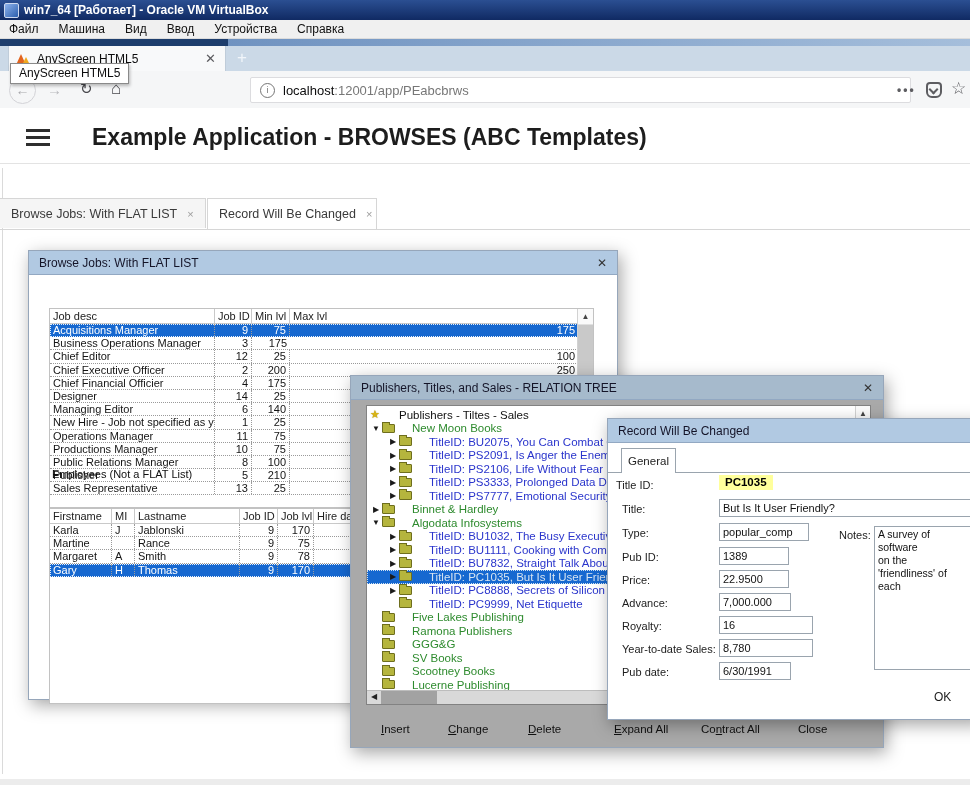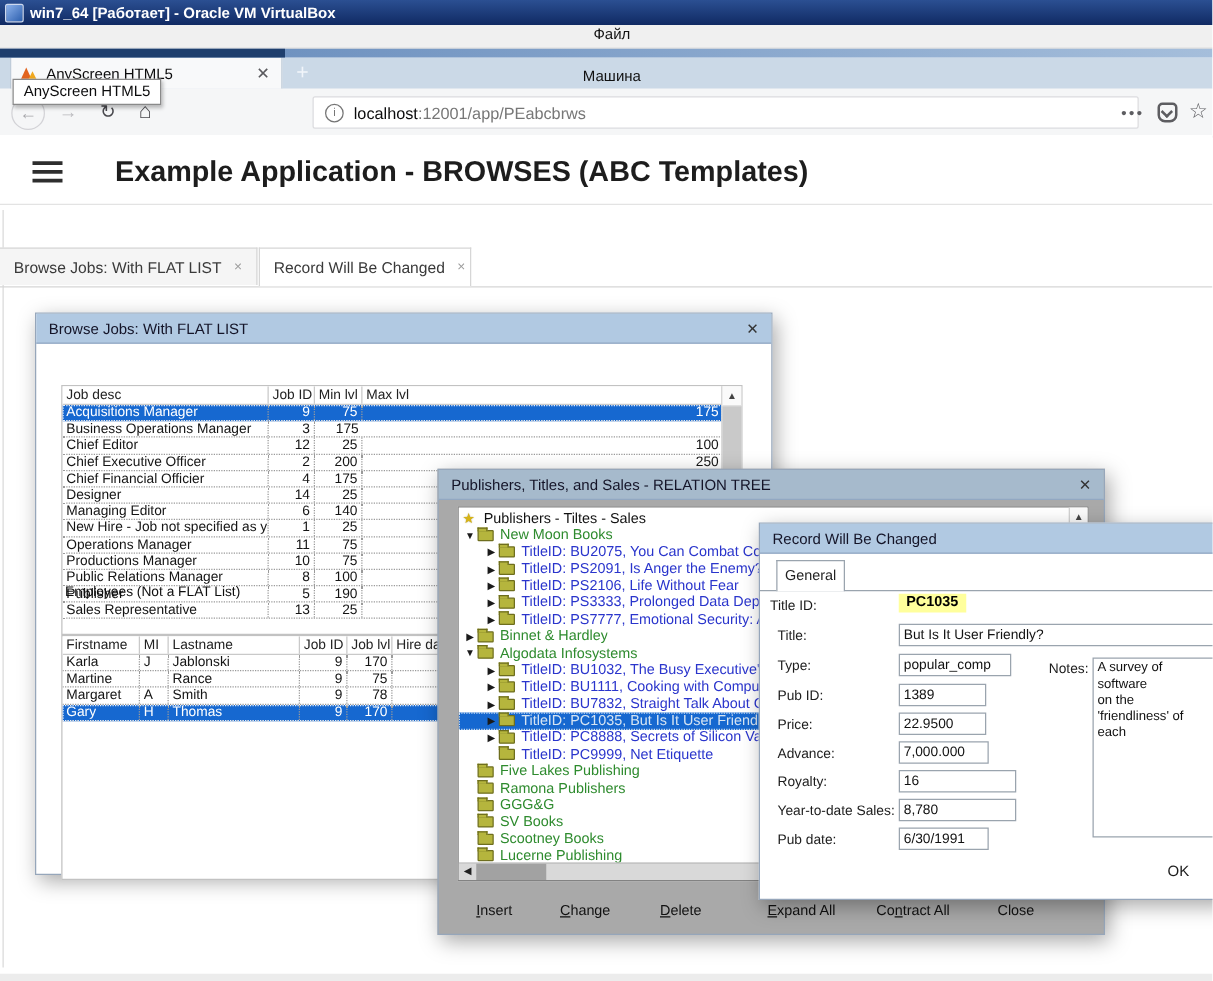--- a/index.html
+++ b/index.html
@@ -5,21 +5,21 @@
   html,body{margin:0;padding:0;}
   body{width:970px;height:785px;position:relative;overflow:hidden;background:#fff;
        font-family:"Liberation Sans",sans-serif;-webkit-font-smoothing:antialiased;}
   
   .vbox-titlebar{height:20px;background:linear-gradient(180deg,#2d5397,#12往,#102a63);
       background:linear-gradient(180deg,#2b4f92,#102a63);display:flex;align-items:center;padding-left:4px;}
   .vbox-icon{width:13px;height:13px;border-radius:2px;background:linear-gradient(135deg,#8db2ec,#2c5fae);
       border:1px solid #cdd9ef;margin-right:5px;flex:none;}
   .vbox-title{color:#fff;font-weight:bold;font-size:12px;white-space:nowrap;}
   .vbox-menubar{height:18px;background:#f0f0f0;border-bottom:1px solid #dcdcdc;display:flex;
-      align-items:center;gap:20px;padding-left:9px;font-size:12px;color:#111;flex-direction:column;}
+      align-items:center;gap:20px;padding-left:9px;font-size:12px;color:#111;}
   .vbox-menubar span{cursor:default;}
   
   .ff-strip{height:7px;background:linear-gradient(90deg,#62,#9);
       background:linear-gradient(90deg,#5f85b8,#a5bedb);position:relative;}
   .ff-strip-left{position:absolute;left:0;top:0;width:228px;height:100%;background:#1e3e6d;}
   .ff-tabbar{height:25px;background:#cbd9e7;display:flex;align-items:stretch;}
   .ff-tab{width:202px;margin-left:8px;background:#f8f9fa;border-left:1px solid #bfccd9;
       border-right:1px solid #bfccd9;display:flex;align-items:center;padding:0 7px;font-size:12px;color:#0c0c0d;}
   .ff-tab-label{flex:1;white-space:nowrap;overflow:hidden;}
   .ff-tab-close{color:#5a5a5e;font-size:13px;padding:0 2px;}
@@ -100,21 +100,21 @@
   .tree{position:absolute;left:15px;top:29px;width:505px;height:300px;background:#fff;
       border:1px solid #828282;overflow:hidden;box-sizing:border-box;}
   .tree-rows{position:absolute;left:0;top:2px;right:14px;bottom:13px;overflow:hidden;}
   .tree-row{height:13.5px;display:flex;align-items:center;font-size:11.5px;white-space:nowrap;}
   .tw{width:12px;font-size:8px;color:#1a1a1a;text-align:center;flex:none;}
   .folder-ic{width:13px;height:9px;background:#b5b53d;border:1px solid #6e6e1e;border-radius:1px;
       position:relative;margin-right:5px;flex:none;box-sizing:border-box;}
   .folder-ic:before{content:"";position:absolute;top:-3px;left:-1px;width:6px;height:2px;background:#b5b53d;
       border:1px solid #6e6e1e;border-bottom:none;}
   .star-ic{color:#d8b416;font-size:11px;width:13px;flex:none;margin-right:4px;text-shadow:0 0 1px #8a7a10;}
-  .tl{overflow:hidden;}
+  .tl{overflow:hidden;margin-left:12px;}
   .c-green{color:var(--tree_green,#2e8b2e);}
   .c-blue{color:var(--tree_blue,#2a35cc);}
   .c-black{color:#111;}
   .tree-row.sel{background:var(--selection,#1668d0);outline:1px dotted #cfe0f0;outline-offset:-1px;}
   .tree-row.sel .tl{color:#d6e4f2;}
   .tree .vscroll{width:14px;bottom:13px;}
   .hscroll{position:absolute;left:0;bottom:0;height:13px;right:13px;background:#d9d9d9;
       border-top:1px solid #bdbdbd;display:flex;align-items:stretch;}
   .hs-btn{width:14px;color:#222;font-size:8px;line-height:12px;text-align:center;background:#d9d9d9;}
   .hs-thumb{width:56px;background:#a2a2a2;}
@@ -283,21 +283,21 @@
             </div>
             <div class="g-row jr">
               <span class="c">Public Relations Manager</span>
               <span class="c r">8</span>
               <span class="c r">100</span>
               <span class="c r"></span>
             </div>
             <div class="g-row jr">
               <span class="c">Publisher</span>
               <span class="c r">5</span>
-              <span class="c r">190</span>
+              <span class="c r">210</span>
               <span class="c r"></span>
             </div>
             <div class="g-row jr">
               <span class="c">Sales Representative</span>
               <span class="c r">13</span>
               <span class="c r">25</span>
               <span class="c r"></span>
             </div>
           </div>
       </div>

